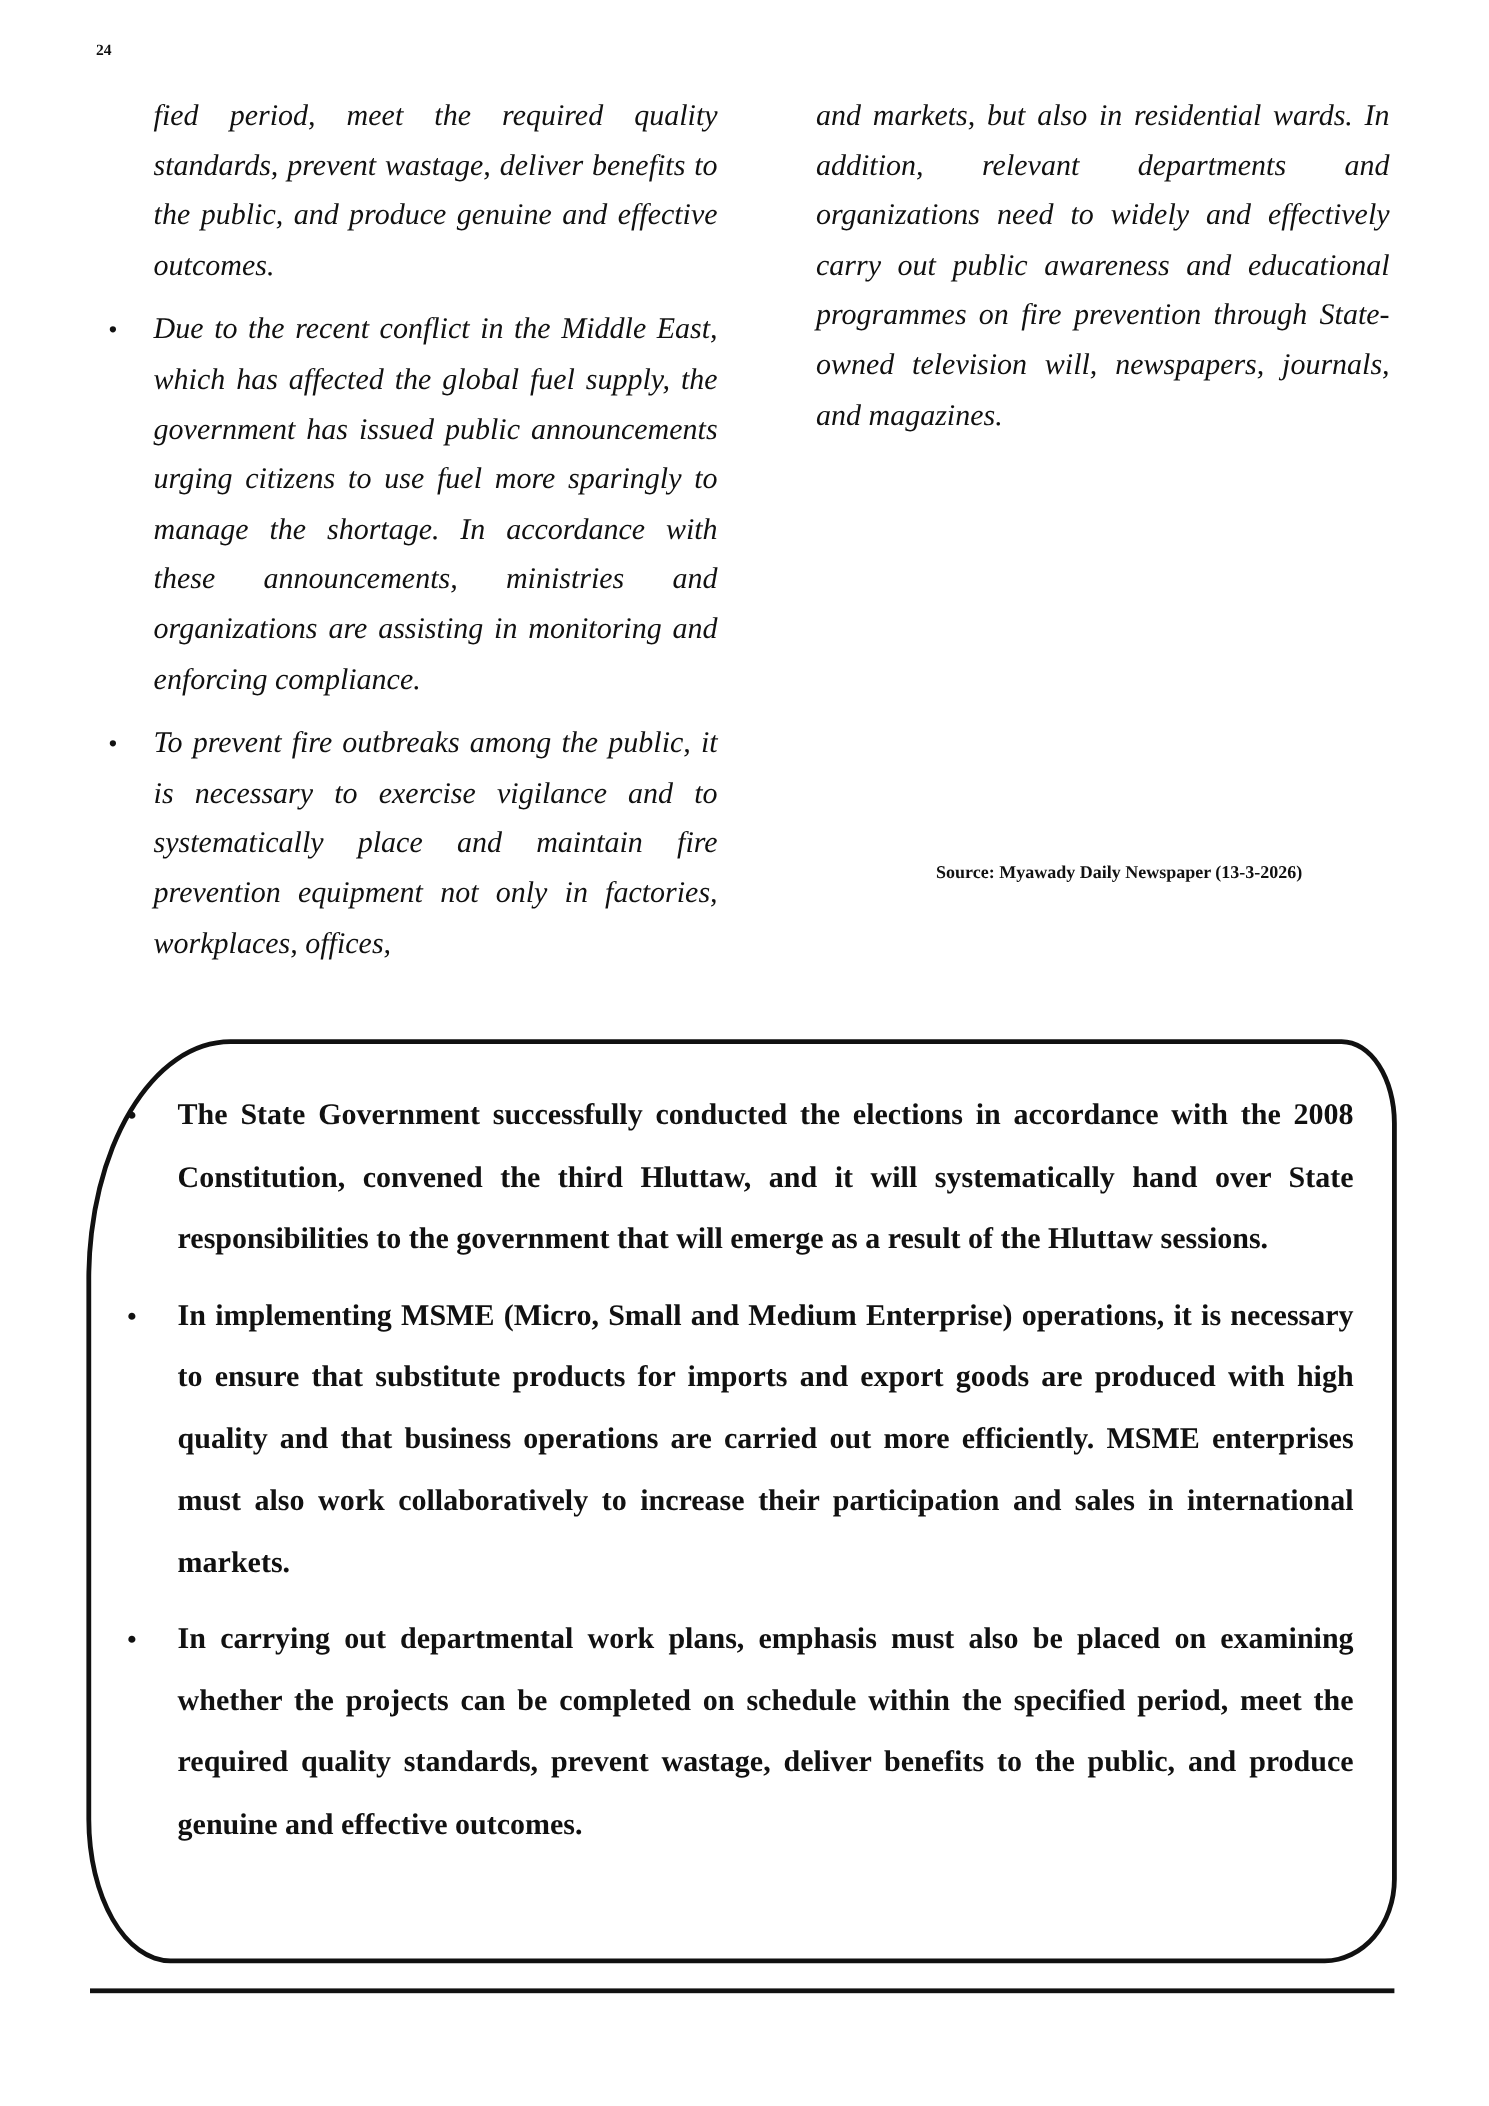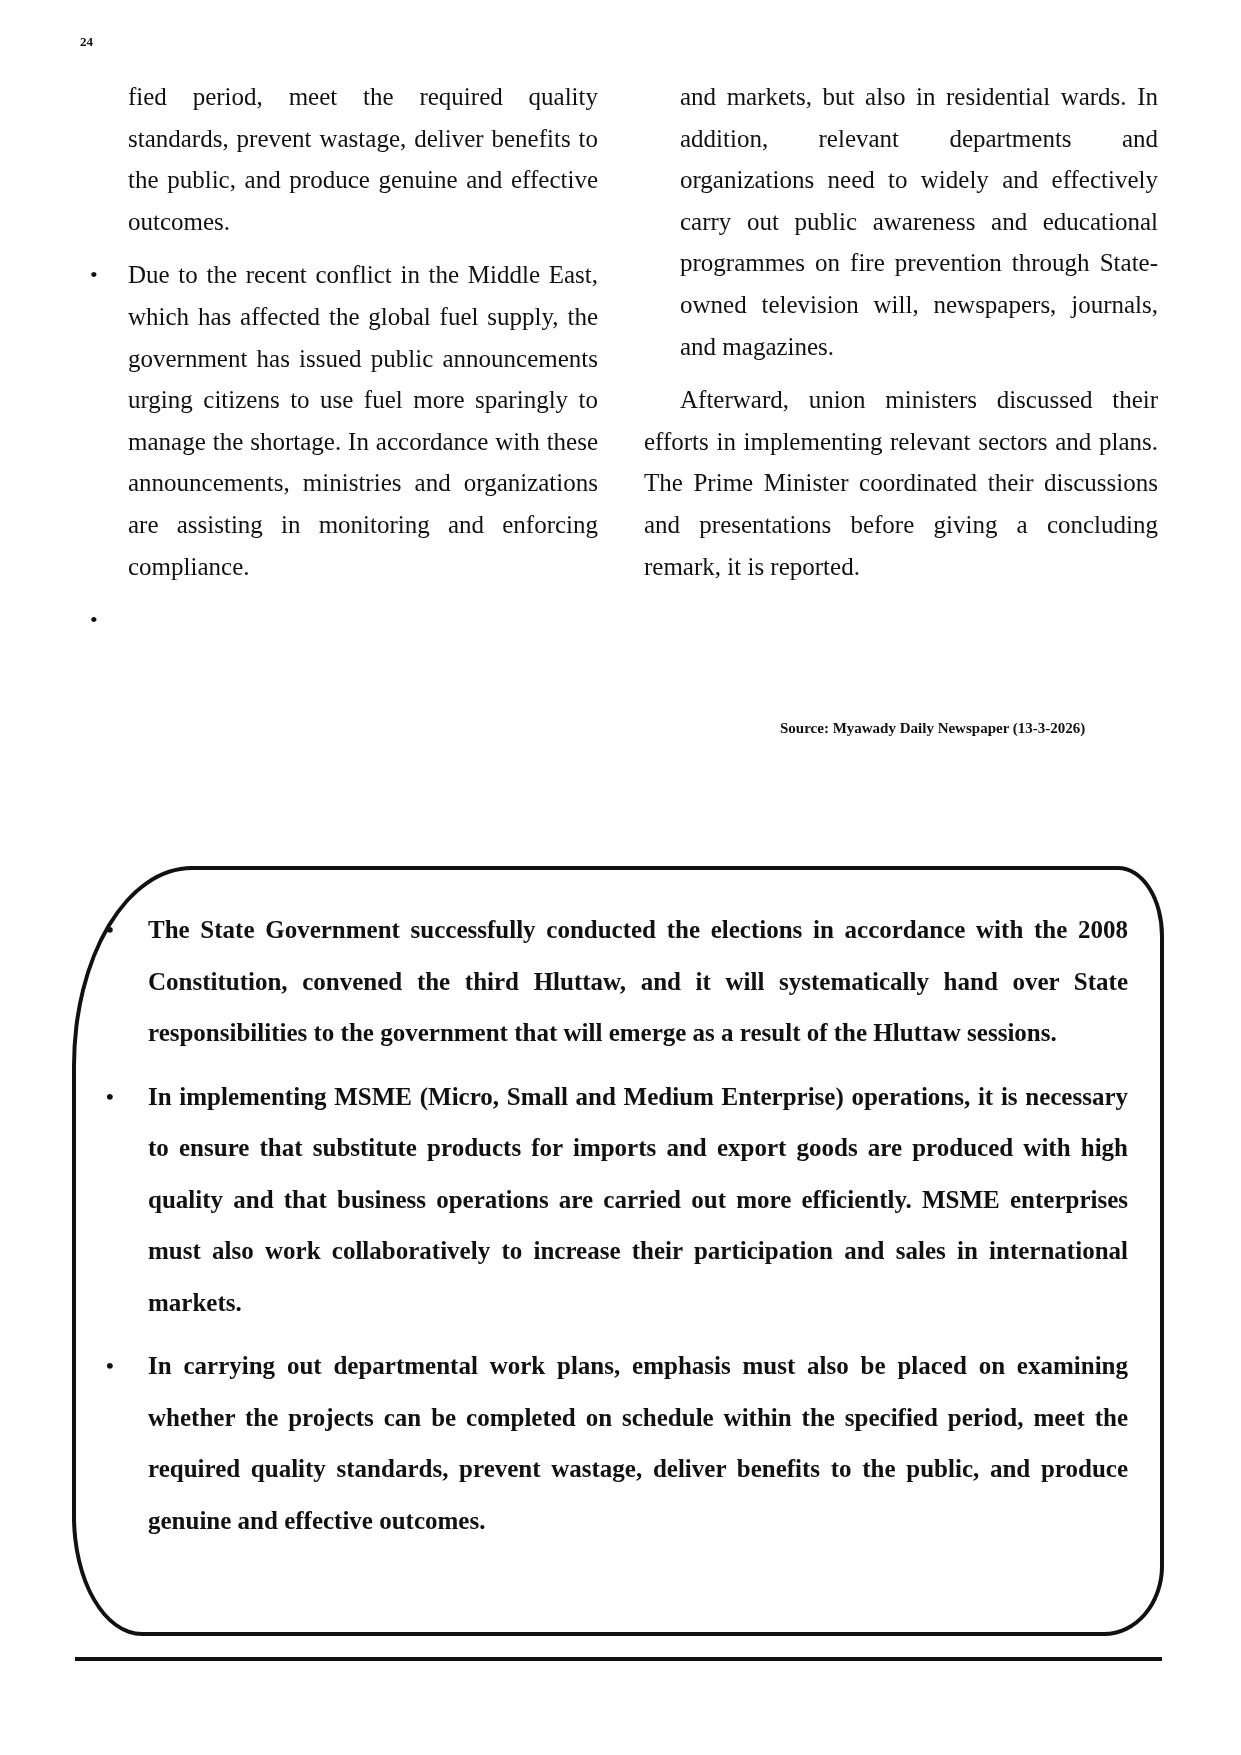--- a/index.html
+++ b/index.html
@@ -1,19 +1,19 @@
 <!DOCTYPE html>
 <html><head>
 <meta charset="utf-8">
 <style>
   html, body { margin: 0; padding: 0; background: #ffffff; }
   body { width: 1241px; height: 1755px; position: relative; overflow: hidden;
          font-family: "Liberation Serif", "DejaVu Serif", serif; color: #111; }
   .page-number { position: absolute; left: 80px; top: 34px; font-size: 13px; font-weight: bold; }
-  .col { position: absolute; top: 76px; font-size: 25px; line-height: 41.6px; text-align: justify; }
+  .col { position: absolute; top: 76px; font-size: 25px; line-height: 41.6px; text-align: justify; font-style: italic; }
   .col-left { left: 88px; width: 510px; }
   .col-right { left: 644px; width: 514px; }
   .col p { margin: 0; }
   .cont { padding-left: 40px; }
   .bullet-item { position: relative; padding-left: 40px; margin-top: 12px !important; }
   .bullet-item .dot { position: absolute; left: 2px; top: 0; font-size: 22px; }
   .right-cont { padding-left: 36px; }
   .right-para { text-indent: 36px; margin-top: 12px !important; }
   .source { position: absolute; left: 780px; top: 720px; font-size: 15px; font-weight: bold; white-space: nowrap; }
   .box { position: absolute; left: 72px; top: 866px; width: 1092px; height: 770px;
@@ -30,26 +30,26 @@
 <div class="page-number">24</div>
 
 <div class="col col-left">
   <p class="cont">fied period, meet the required quality standards, prevent wastage, deliver benefits to the public, and produce genuine and effective outcomes.</p>
   <p class="bullet-item">
     <span class="dot">•</span>
     <span>Due to the recent conflict in the Middle East, which has affected the global fuel supply, the government has issued public announcements urging citizens to use fuel more sparingly to manage the shortage. In accordance with these announcements, ministries and organizations are assisting in monitoring and enforcing compliance.</span>
   </p>
   <p class="bullet-item">
     <span class="dot">•</span>
+    <span>To prevent fire outbreaks among the public, it is necessary to exercise vigilance and to systematically place and maintain fire prevention equipment not only in factories, workplaces, offices,</span>
   </p>
 </div>
 
 <div class="col col-right">
   <p class="right-cont">and markets, but also in residential wards. In addition, relevant departments and organizations need to widely and effectively carry out public awareness and educational programmes on fire prevention through State-owned television will, newspapers, journals, and magazines.</p>
-  <p class="right-para">Afterward, union ministers discussed their efforts in implementing relevant sectors and plans. The Prime Minister coordinated their discussions and presentations before giving a concluding remark, it is reported.</p>
 </div>
 
 <div class="source">Source: Myawady Daily Newspaper (13-3-2026)</div>
 
 <div class="box"></div>
 <div class="box-list">
   <p class="box-item">
     <span class="dot">•</span>
     <span>The State Government successfully conducted the elections in accordance with the 2008 Constitution, convened the third Hluttaw, and it will systematically hand over State responsibilities to the government that will emerge as a result of the Hluttaw sessions.</span>
   </p>

